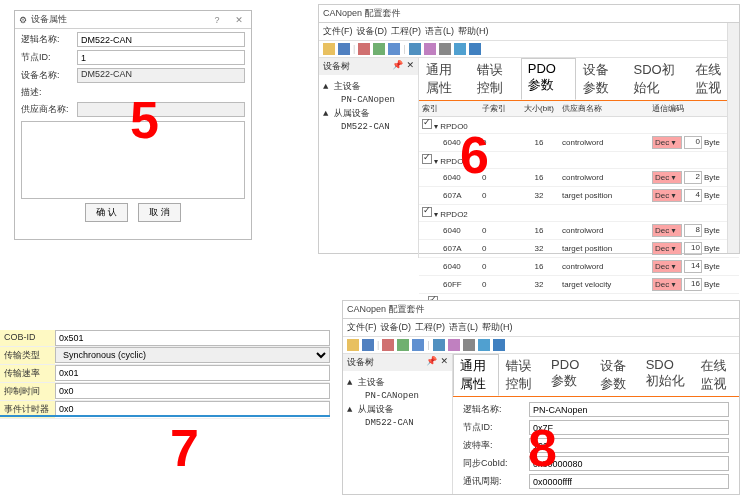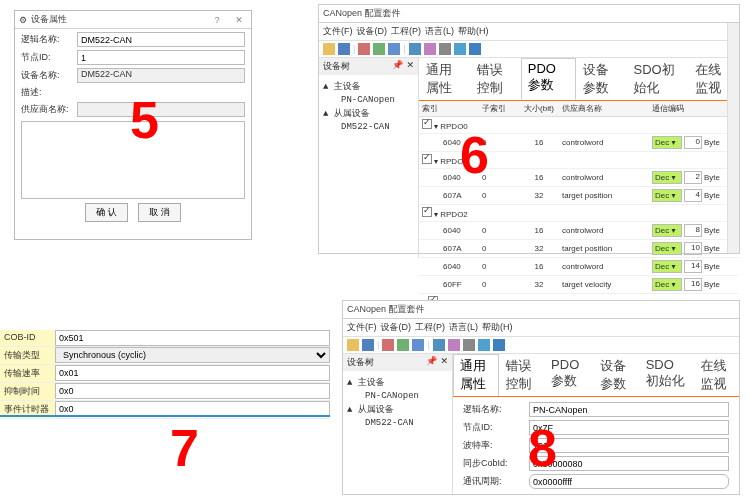--- a/index.html
+++ b/index.html
@@ -27,21 +27,21 @@
 .tabbar .tab.active { background: #fff; border: 1px solid #ccc; border-bottom: 1px solid #fff; color: #000; }
 .grid { font-size: 8px; }
 .grid-header { display: flex; background: #f5f5f5; border-bottom: 1px solid #ddd; }
 .grid-header div, .grid-row div { padding: 2px 3px; }
 .grid-row { display: flex; border-bottom: 1px solid #f0f0f0; align-items: center; }
 .c-idx { width: 60px; }
 .c-sub { width: 40px; text-align: left; }
 .c-bit { width: 40px; text-align: center; }
 .c-name { width: 90px; }
 .c-enc { width: 90px; display: flex; gap: 2px; align-items: center; }
-.mini-sel { border: 1px solid #bbb; font-size: 8px; height: 13px; width: 30px; background: #bef264; display: inline-flex; align-items: center; padding: 0 2px; }
+.mini-sel { border: 1px solid #bbb; font-size: 8px; height: 13px; width: 30px; background: #fca5a5; display: inline-flex; align-items: center; padding: 0 2px; }
 .mini-in { border: 1px solid #bbb; font-size: 8px; height: 13px; width: 18px; text-align: right; padding-right: 1px; }
 .chk { width: 10px; height: 10px; border: 1px solid #888; display: inline-block; margin-right: 2px; position: relative; }
 .chk.on::after { content: "✓"; position: absolute; top: -3px; left: 0; font-size: 9px; }
 .cob-grid { font-size: 9px; }
 .cob-row { display: flex; border-bottom: 1px solid #eee; }
 .cob-row .lbl { width: 55px; padding: 2px 4px; background: #fef9c3; }
 .cob-row .val { flex: 1; }
 .cob-row .val input, .cob-row .val select { width: 100%; border: 1px solid #bbb; height: 16px; font-size: 9px; padding: 0 3px; }
 .scroll-edge { position: absolute; right: 0; top: 18px; bottom: 0; width: 12px; background: #f0f0f0; border-left: 1px solid #ddd; }
 </style>
@@ -332,20 +332,20 @@
           <div class="form-row">
             <label style="width:62px">波特率:</label>
             <input style="flex: 1 1 0%;" value="100">
           </div>
           <div class="form-row">
             <label style="width:62px">同步CobId:</label>
             <input style="flex: 1 1 0%;" value="0x80000080">
           </div>
           <div class="form-row">
             <label style="width:62px">通讯周期:</label>
-            <input style="flex: 1 1 0%; border-radius: 6px;" value="0x0000ffff">
+            <input style="flex: 1 1 0%;" value="0x0000ffff">
           </div>
         </div>
 
     </div>
   </div>
 </div>
 <div class="big-num" style="left:528px; top:418px;">8</div>
 
 </body></html>

